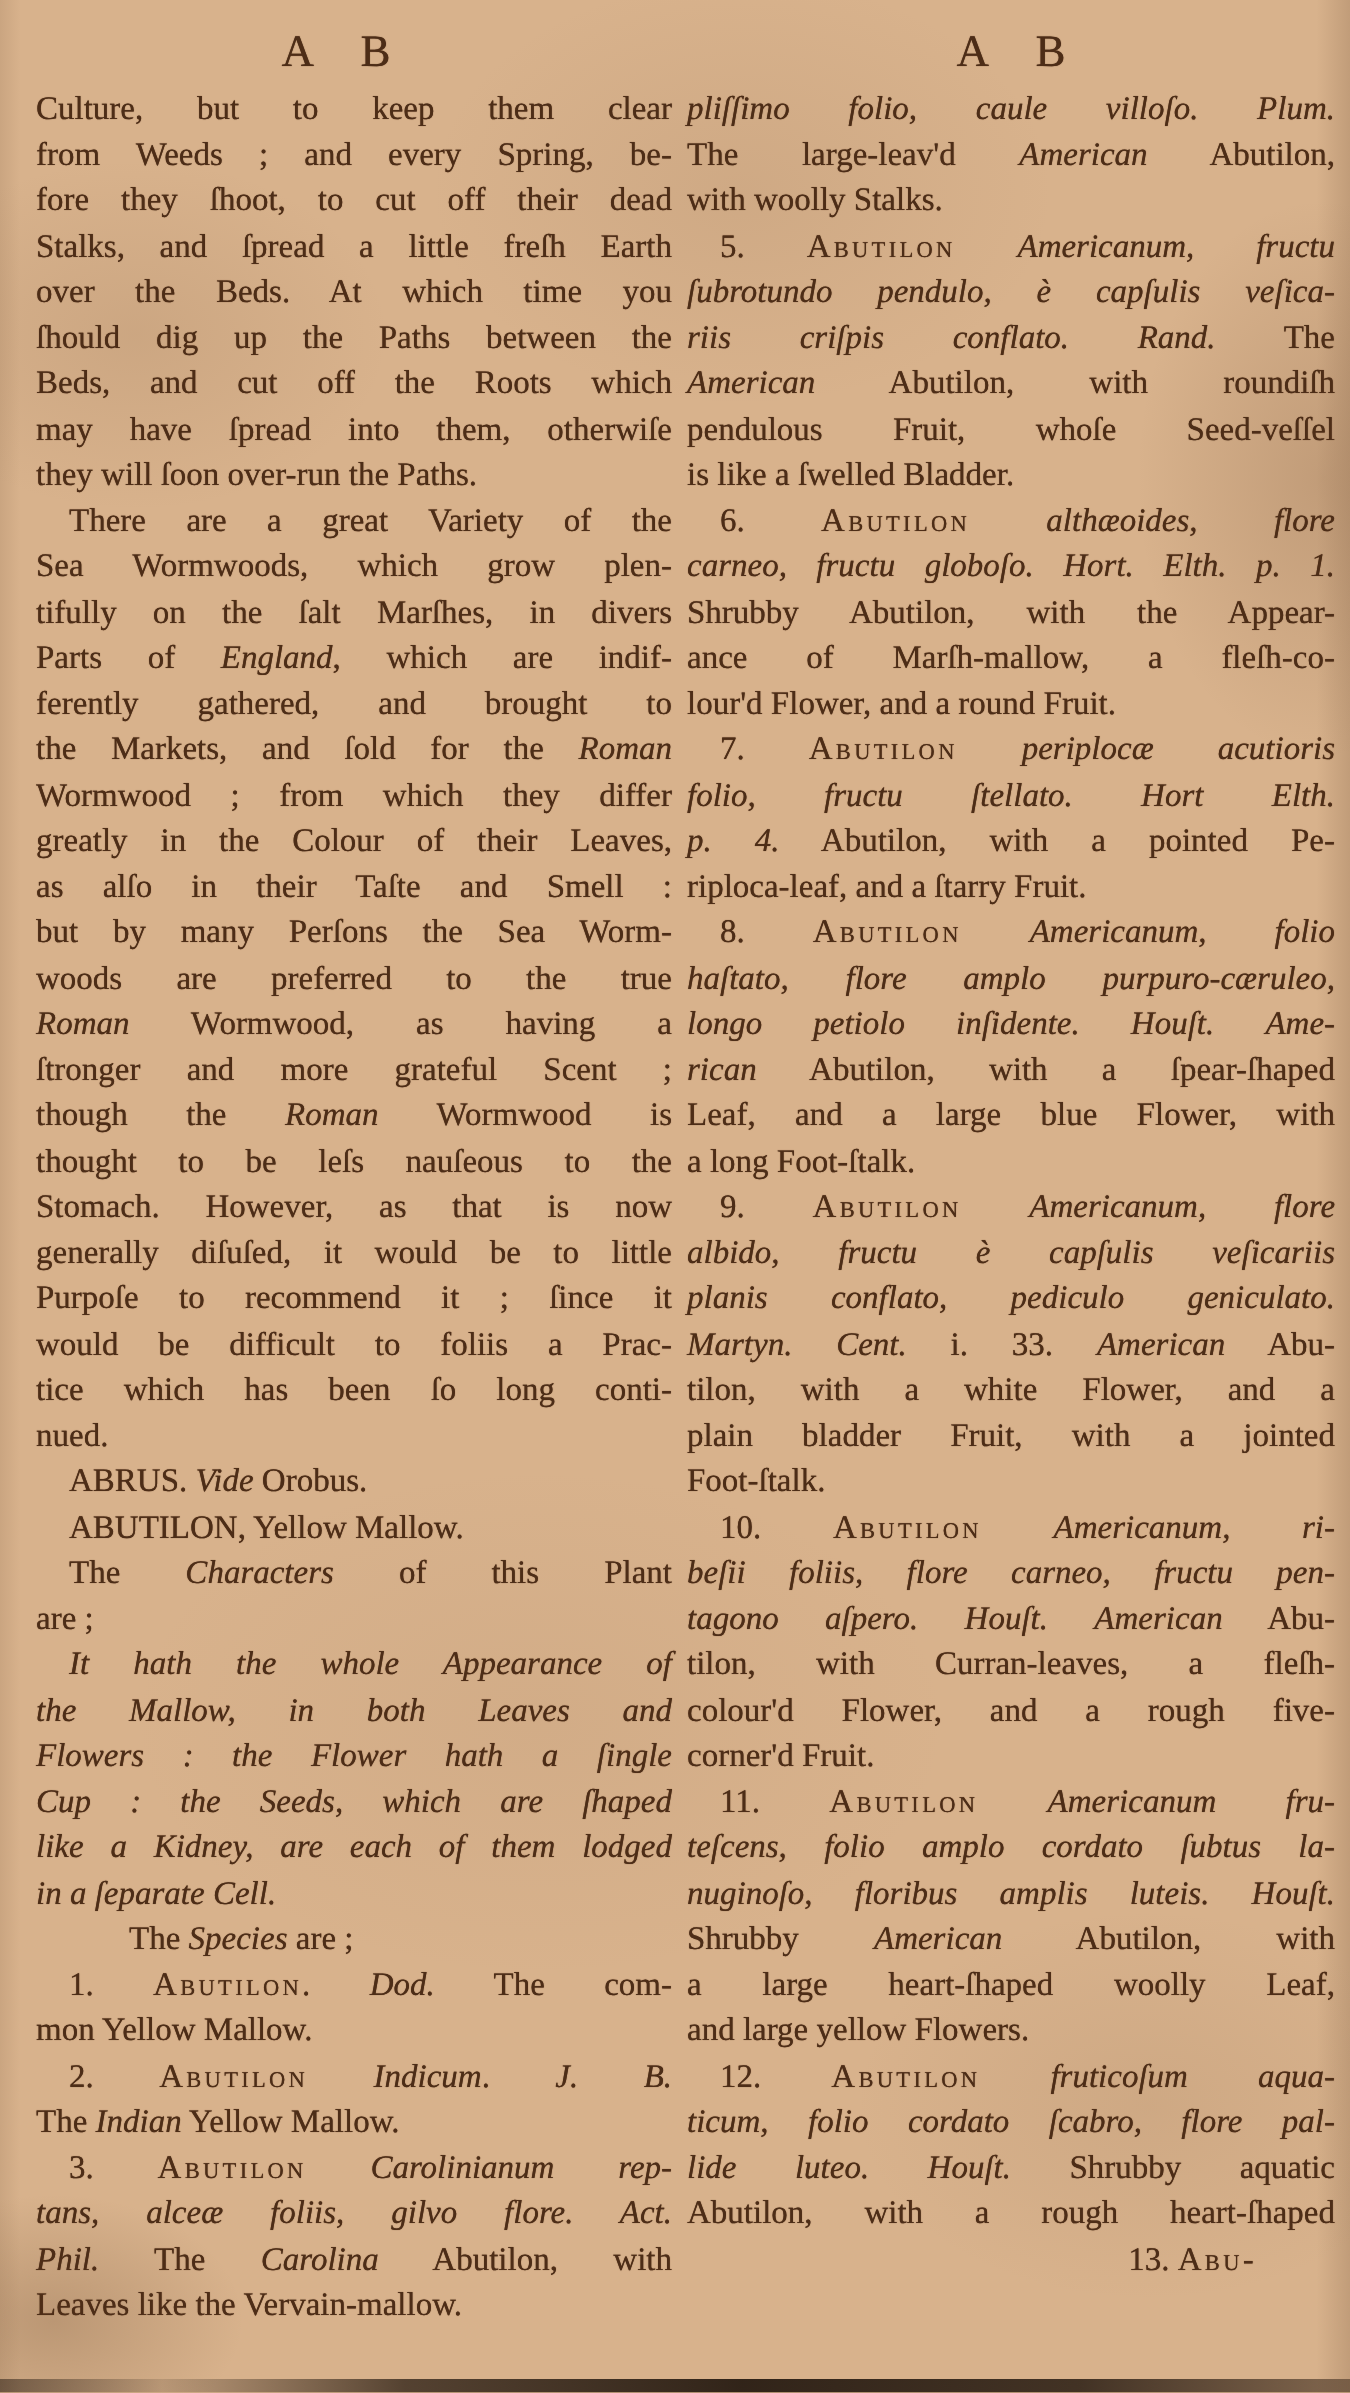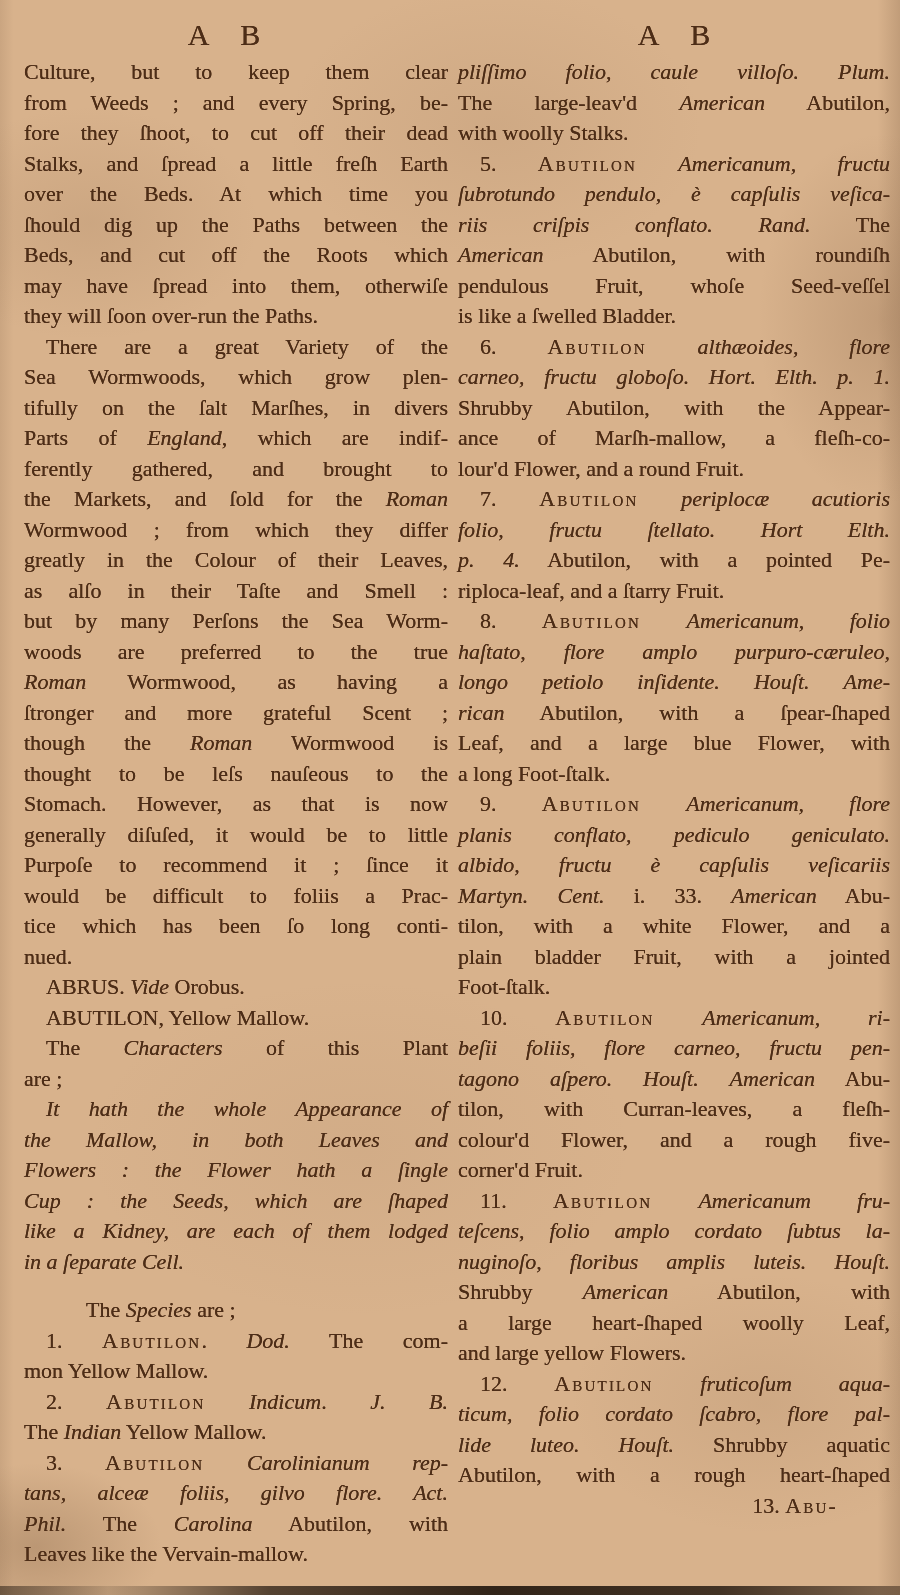--- a/index.html
+++ b/index.html
@@ -43,21 +43,21 @@
   #col-right{left:458px;width:432px;}
   .line{
     height:30.5px;
     text-align:justify;
     text-align-last:justify;
     white-space:normal;
   }
   .line.end{text-align-last:left;}
   .line.right{text-align-last:right;padding-right:52px;box-sizing:border-box;}
   .line.ind1{text-indent:22px;}
-  .line.ind2{text-indent:62px;margin-top:18px;}
+  .line.ind2{text-indent:62px;}
   .seg-i{font-style:italic;}
   .seg-sc{font-variant:small-caps;letter-spacing:.1em;}
   .bottom-streak{
     position:absolute;left:0;bottom:0;width:900px;height:9px;
     background:linear-gradient(to right,
       rgba(40,28,18,.55) 0%, rgba(40,28,18,.15) 12%,
       rgba(40,28,18,.75) 30%, rgba(35,24,15,.92) 55%,
       rgba(40,28,18,.85) 80%, rgba(60,42,28,.55) 100%);
   }
 </style>
@@ -137,22 +137,22 @@
       <div class="line"><span class="seg-i">folio, fructu ſtellato.  Hort  Elth.</span></div>
       <div class="line"><span class="seg-i">p. 4.</span><span class="seg-r">  Abutilon, with a pointed Pe-</span></div>
       <div class="line end"><span class="seg-r">riploca-leaf, and a ſtarry Fruit.</span></div>
       <div class="line ind1"><span class="seg-r">8. </span><span class="seg-sc">Abutilon</span><span class="seg-r"> </span><span class="seg-i">Americanum, folio</span></div>
       <div class="line"><span class="seg-i">haſtato, flore amplo purpuro-cæruleo,</span></div>
       <div class="line"><span class="seg-i">longo petiolo inſidente.  Houſt.</span><span class="seg-r">  </span><span class="seg-i">Ame-</span></div>
       <div class="line"><span class="seg-i">rican</span><span class="seg-r"> Abutilon, with a ſpear-ſhaped</span></div>
       <div class="line"><span class="seg-r">Leaf, and a large blue Flower, with</span></div>
       <div class="line end"><span class="seg-r">a long Foot-ſtalk.</span></div>
       <div class="line ind1"><span class="seg-r">9. </span><span class="seg-sc">Abutilon</span><span class="seg-r"> </span><span class="seg-i">Americanum, flore</span></div>
+      <div class="line"><span class="seg-i">albido, fructu è capſulis veſicariis</span></div>
       <div class="line"><span class="seg-i">planis conflato, pediculo geniculato.</span></div>
-      <div class="line"><span class="seg-i">albido, fructu è capſulis veſicariis</span></div>
       <div class="line"><span class="seg-i">Martyn. Cent.</span><span class="seg-r"> i. 33.  </span><span class="seg-i">American</span><span class="seg-r"> Abu-</span></div>
       <div class="line"><span class="seg-r">tilon, with a white Flower, and a</span></div>
       <div class="line"><span class="seg-r">plain bladder Fruit, with a jointed</span></div>
       <div class="line end"><span class="seg-r">Foot-ſtalk.</span></div>
       <div class="line ind1"><span class="seg-r">10. </span><span class="seg-sc">Abutilon</span><span class="seg-r"> </span><span class="seg-i">Americanum, ri-</span></div>
       <div class="line"><span class="seg-i">beſii foliis, flore carneo, fructu pen-</span></div>
       <div class="line"><span class="seg-i">tagono aſpero. Houſt.</span><span class="seg-r">  </span><span class="seg-i">American</span><span class="seg-r"> Abu-</span></div>
       <div class="line"><span class="seg-r">tilon, with Curran-leaves, a fleſh-</span></div>
       <div class="line"><span class="seg-r">colour'd Flower, and a rough five-</span></div>
       <div class="line end"><span class="seg-r">corner'd Fruit.</span></div>

